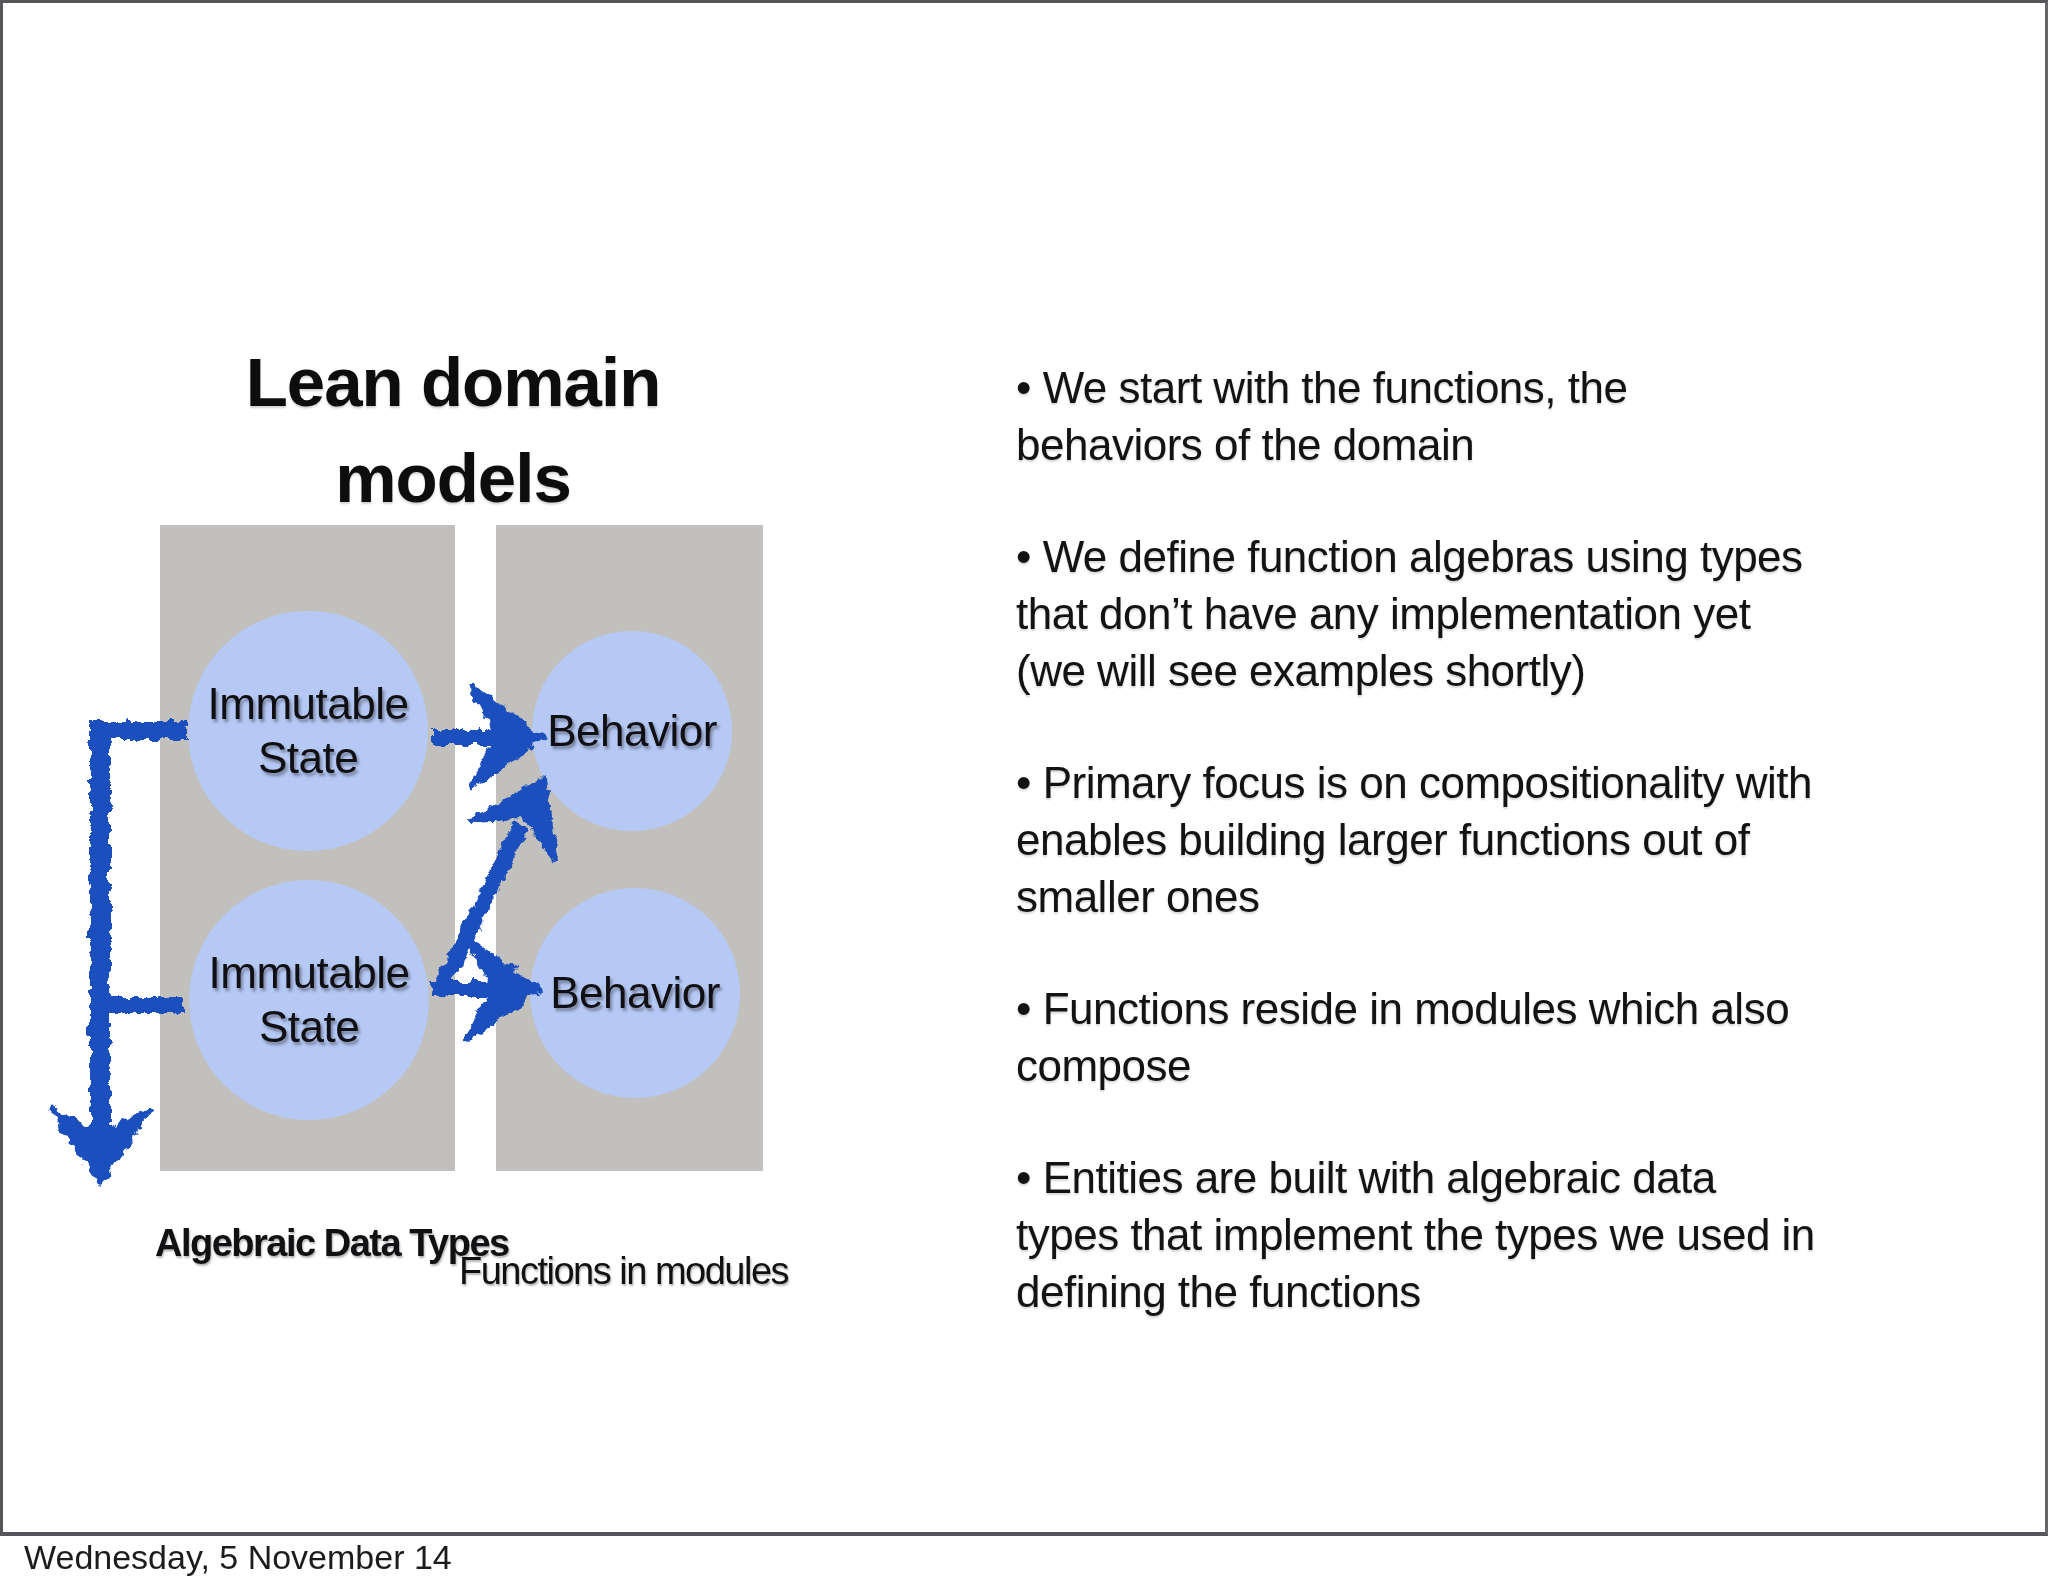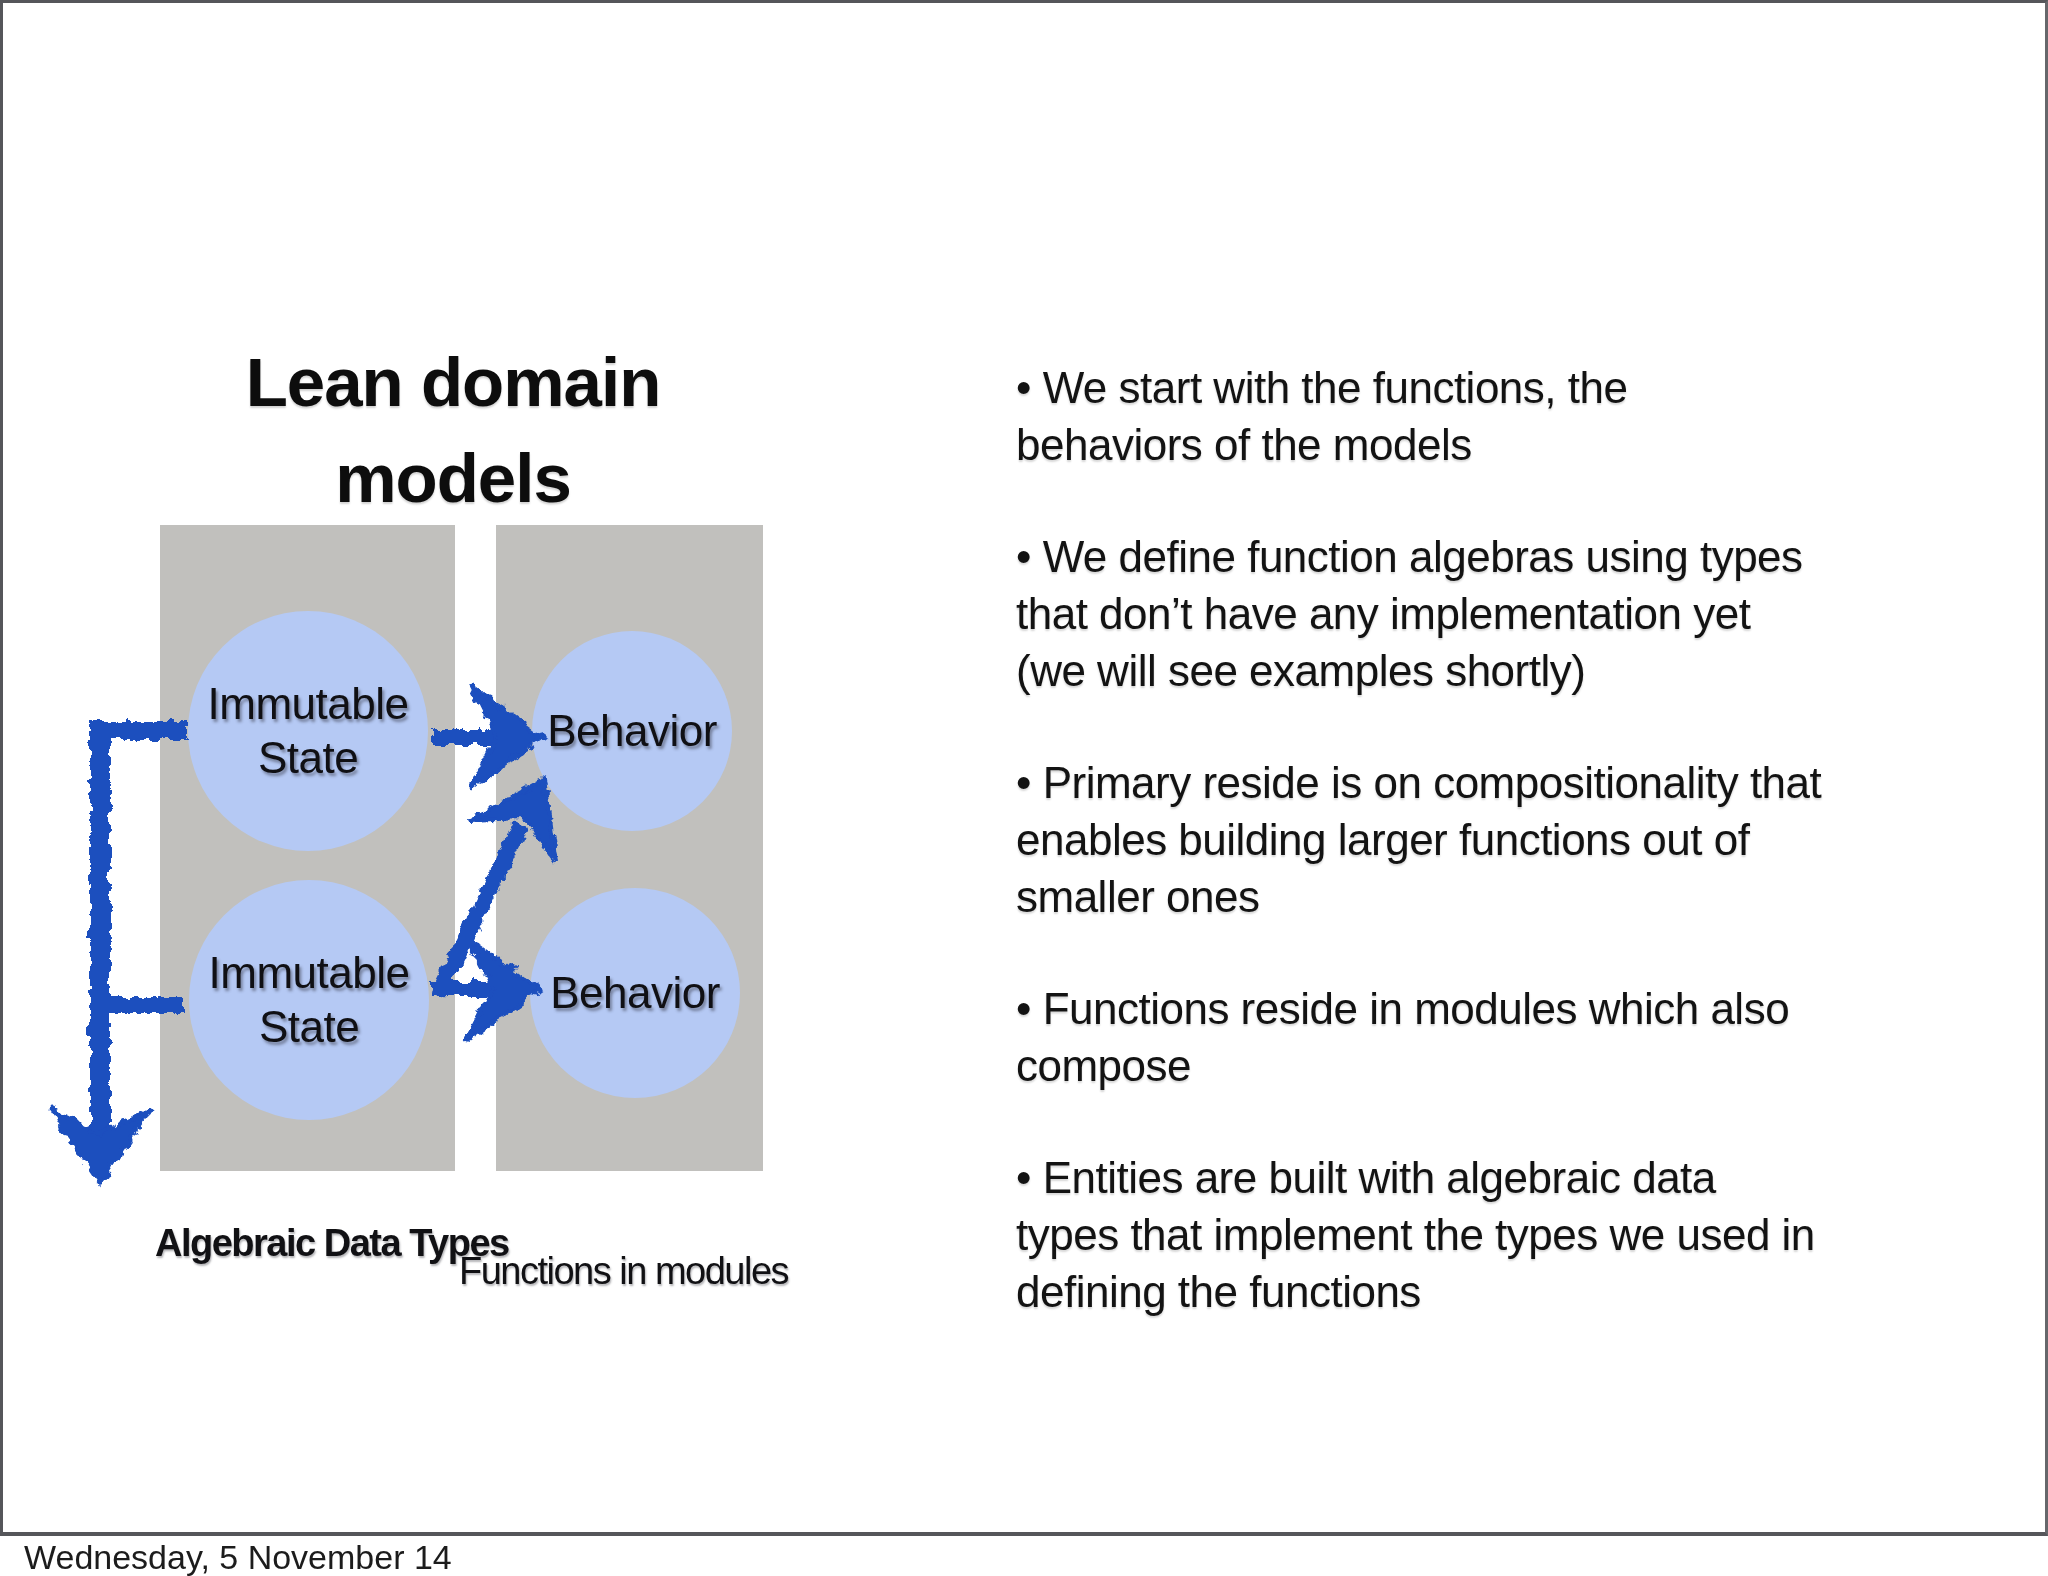--- a/index.html
+++ b/index.html
@@ -113,29 +113,29 @@
         </g>
       </g>
     </svg>
 
     <div class="col-label left">Algebraic Data Types</div>
     <div class="col-label right">Functions in modules</div>
 
     <div class="bullets">
       <div class="para">
         <div class="bline">• We start with the functions, the</div>
-        <div class="bline">behaviors of the models</div>
+        <div class="bline">behaviors of the domain</div>
       </div>
       <div class="para">
         <div class="bline">• We define function algebras using types</div>
         <div class="bline">that don’t have any implementation yet</div>
         <div class="bline">(we will see examples shortly)</div>
       </div>
       <div class="para">
-        <div class="bline">• Primary reside is on compositionality that</div>
+        <div class="bline">• Primary focus is on compositionality with</div>
         <div class="bline">enables building larger functions out of</div>
         <div class="bline">smaller ones</div>
       </div>
       <div class="para">
         <div class="bline">• Functions reside in modules which also</div>
         <div class="bline">compose</div>
       </div>
       <div class="para">
         <div class="bline">• Entities are built with algebraic data</div>
         <div class="bline">types that implement the types we used in</div>

